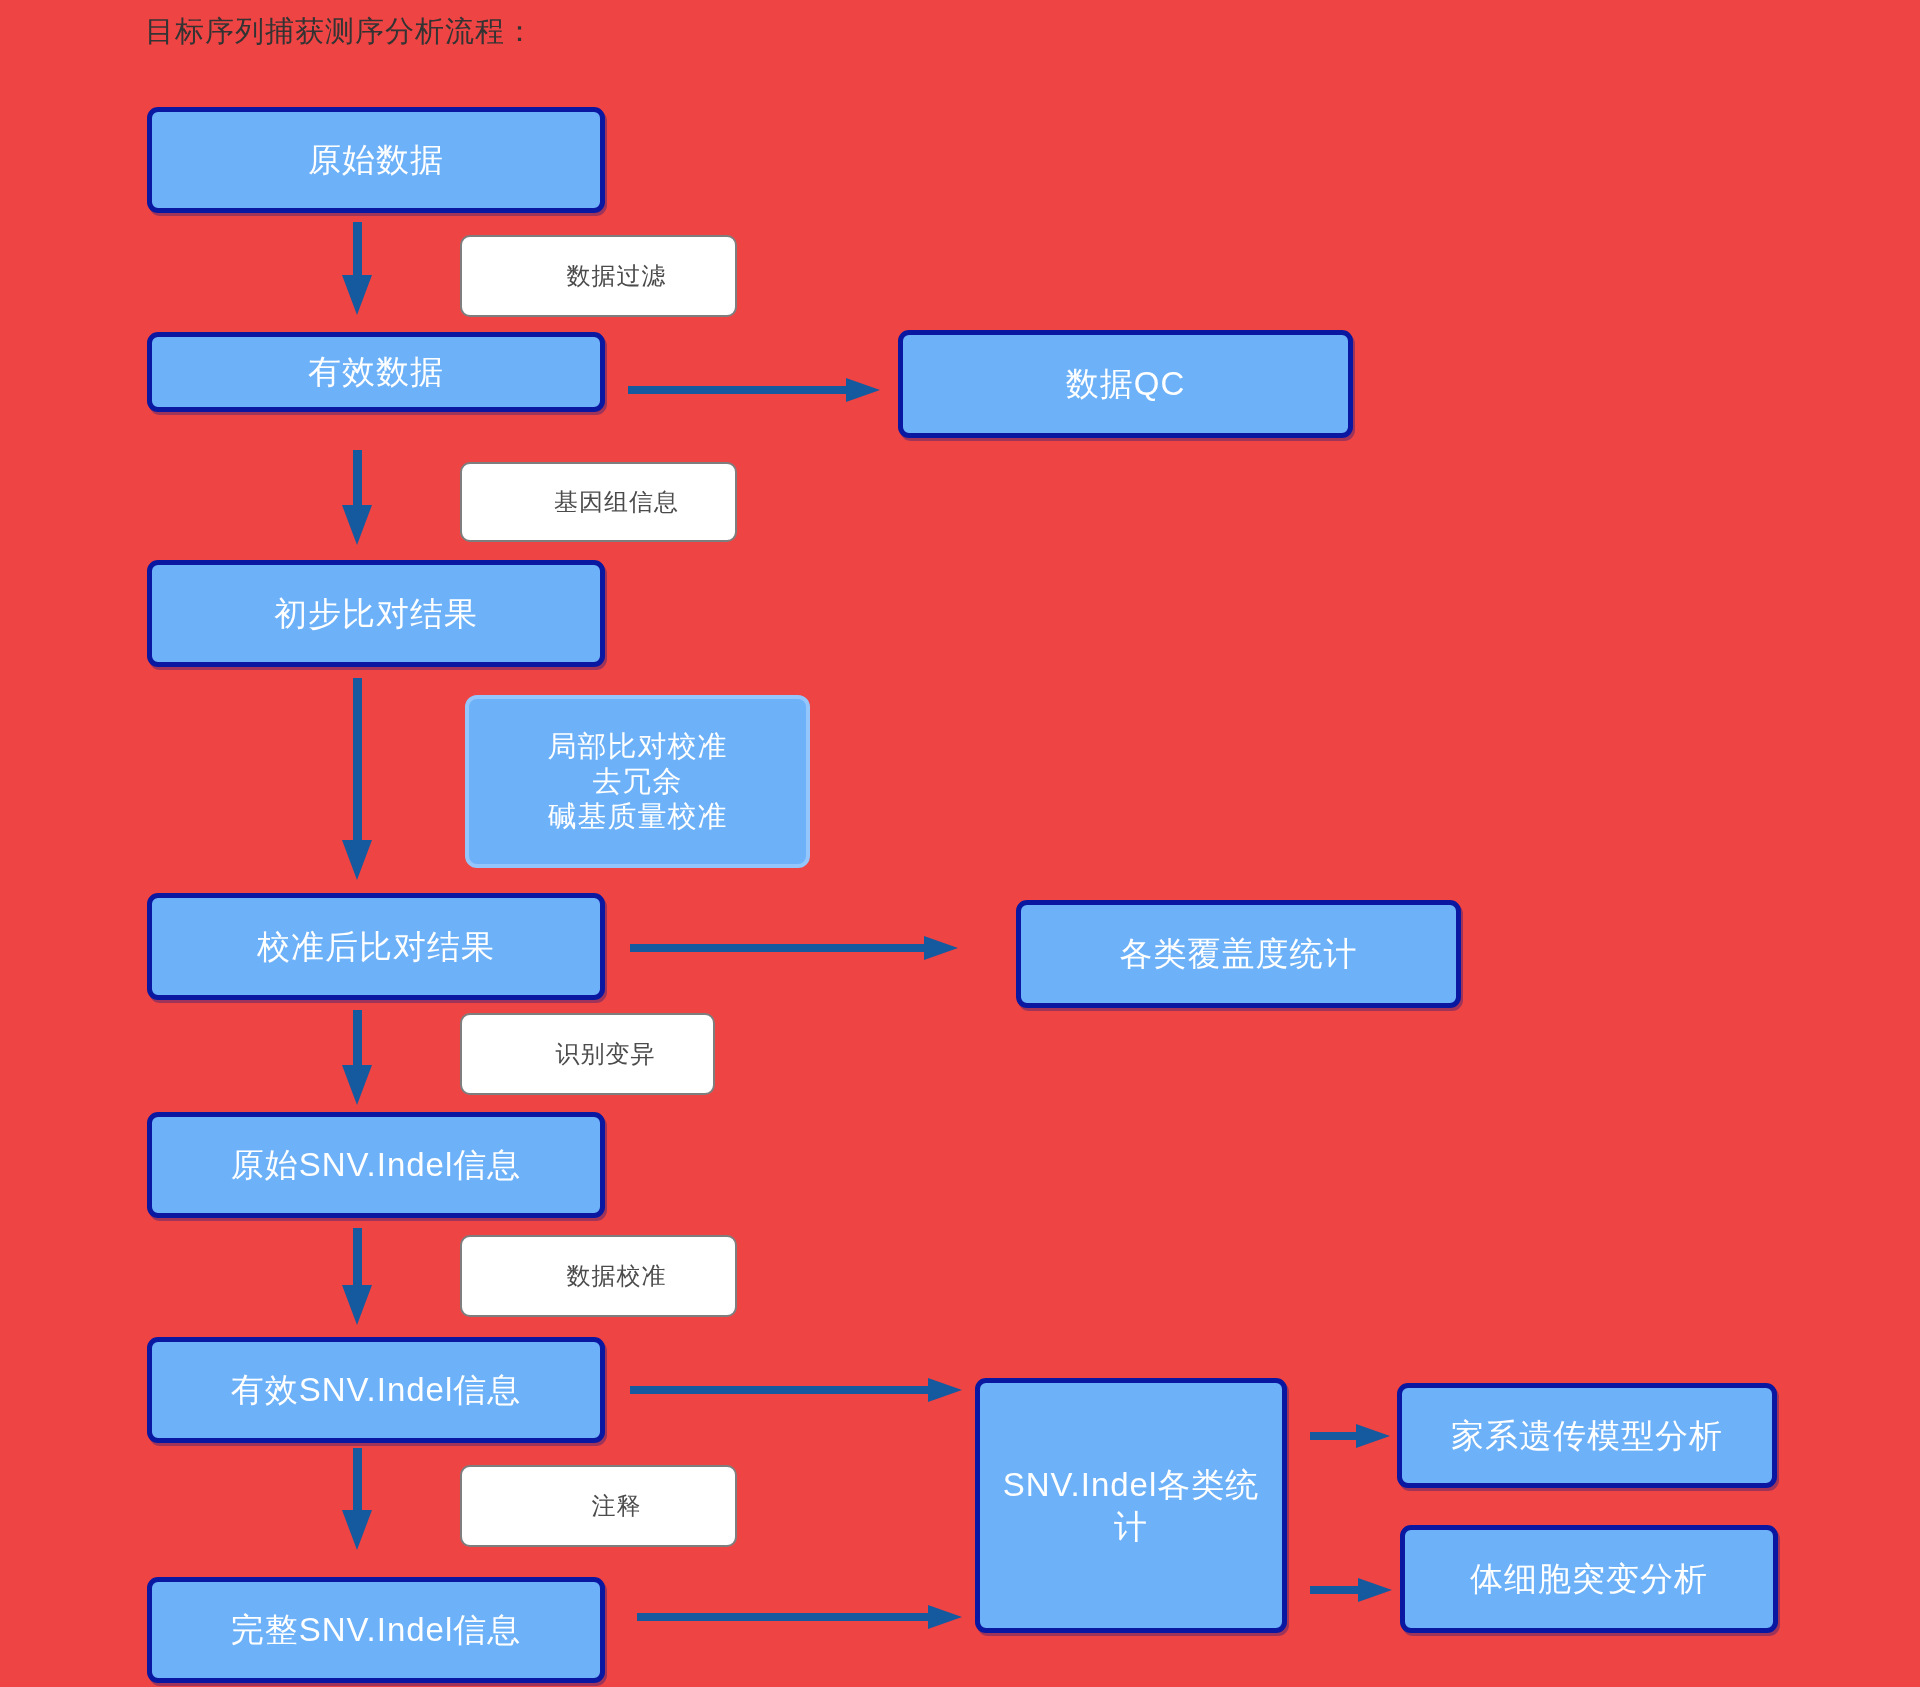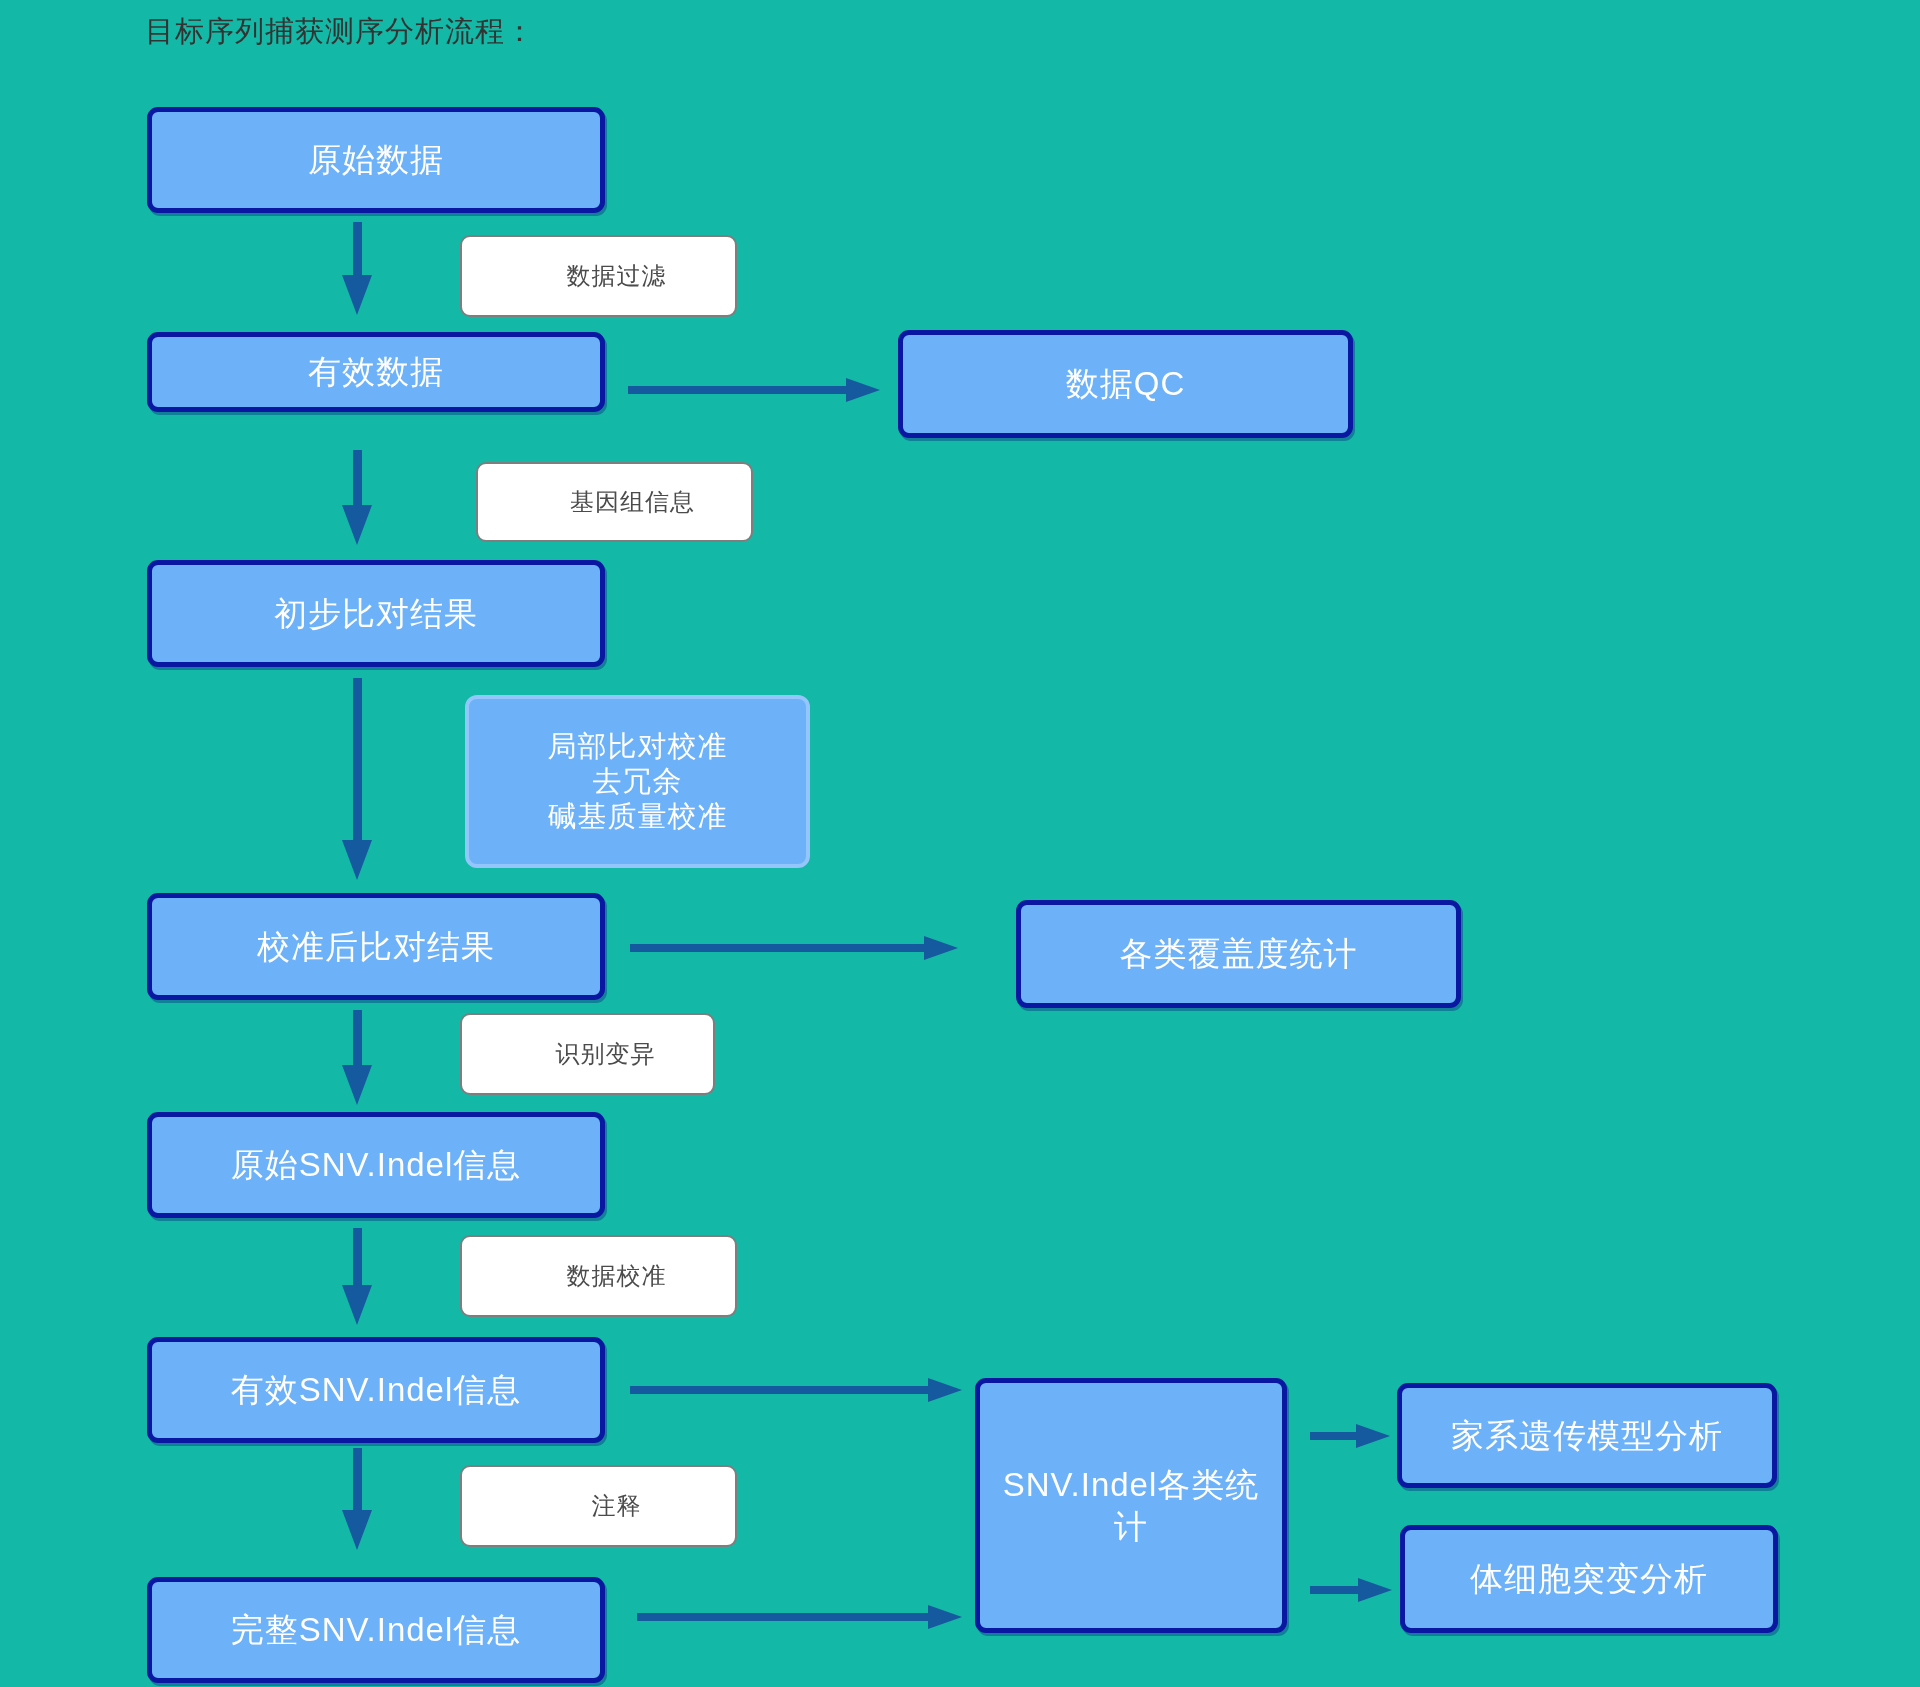--- a/index.html
+++ b/index.html
@@ -1,20 +1,20 @@
 <!DOCTYPE html>
 <html><head>
 <meta charset="utf-8">
 <style>
   html, body { margin: 0; padding: 0; background: #ffffff; }
   .stage {
     position: relative;
     width: 1920px;
     height: 1687px;
-    background: #14b8a6;
+    background: #ef4444;
     font-family: "Liberation Sans", "DejaVu Sans", sans-serif;
     overflow: hidden;
   }
   .title {
     position: absolute;
     left: 145px;
     top: 12px;
     font-size: 29px;
     letter-spacing: 1px;
     color: var(--title-text);
@@ -92,21 +92,21 @@
     <div class="box" style="left: 147px; top: 1564px; width: 458px; height: 106px; margin-top: 13px;">完整SNV.Indel信息</div>
     <div class="box" style="left: 898px; top: 330px; width: 455px; height: 108px;">数据QC</div>
     <div class="box" style="left: 1016px; top: 900px; width: 445px; height: 108px;">各类覆盖度统计</div>
     <div class="box" style="left: 975px; top: 1378px; width: 312px; height: 255px;">SNV.Indel各类统计</div>
     <div class="box" style="left: 1397px; top: 1383px; width: 380px; height: 105px;">家系遗传模型分析</div>
     <div class="box" style="left: 1400px; top: 1525px; width: 378px; height: 108px;">体细胞突变分析</div>
     <div class="box note" style="left: 465px; top: 695px; width: 345px; height: 173px;">局部比对校准
 去冗余
 碱基质量校准</div>
     <div class="step-label" style="left: 460px; top: 235px; width: 277px; height: 82px;">数据过滤</div>
-    <div class="step-label" style="left: 460px; top: 462px; width: 277px; height: 80px; margin-left: 16px;">基因组信息</div>
+    <div class="step-label" style="left: 460px; top: 462px; width: 277px; height: 80px;">基因组信息</div>
     <div class="step-label" style="left: 460px; top: 1013px; width: 255px; height: 82px;">识别变异</div>
     <div class="step-label" style="left: 460px; top: 1235px; width: 277px; height: 82px;">数据校准</div>
     <div class="step-label" style="left: 460px; top: 1465px; width: 277px; height: 82px;">注释</div>
     <div class="arrow down" style="left: 342px; top: 222px; width: 30px; height: 93px;">
       <div class="shaft"></div>
       <div class="head"></div>
     </div>
     <div class="arrow down" style="left: 342px; top: 450px; width: 30px; height: 95px;">
       <div class="shaft"></div>
       <div class="head"></div>

